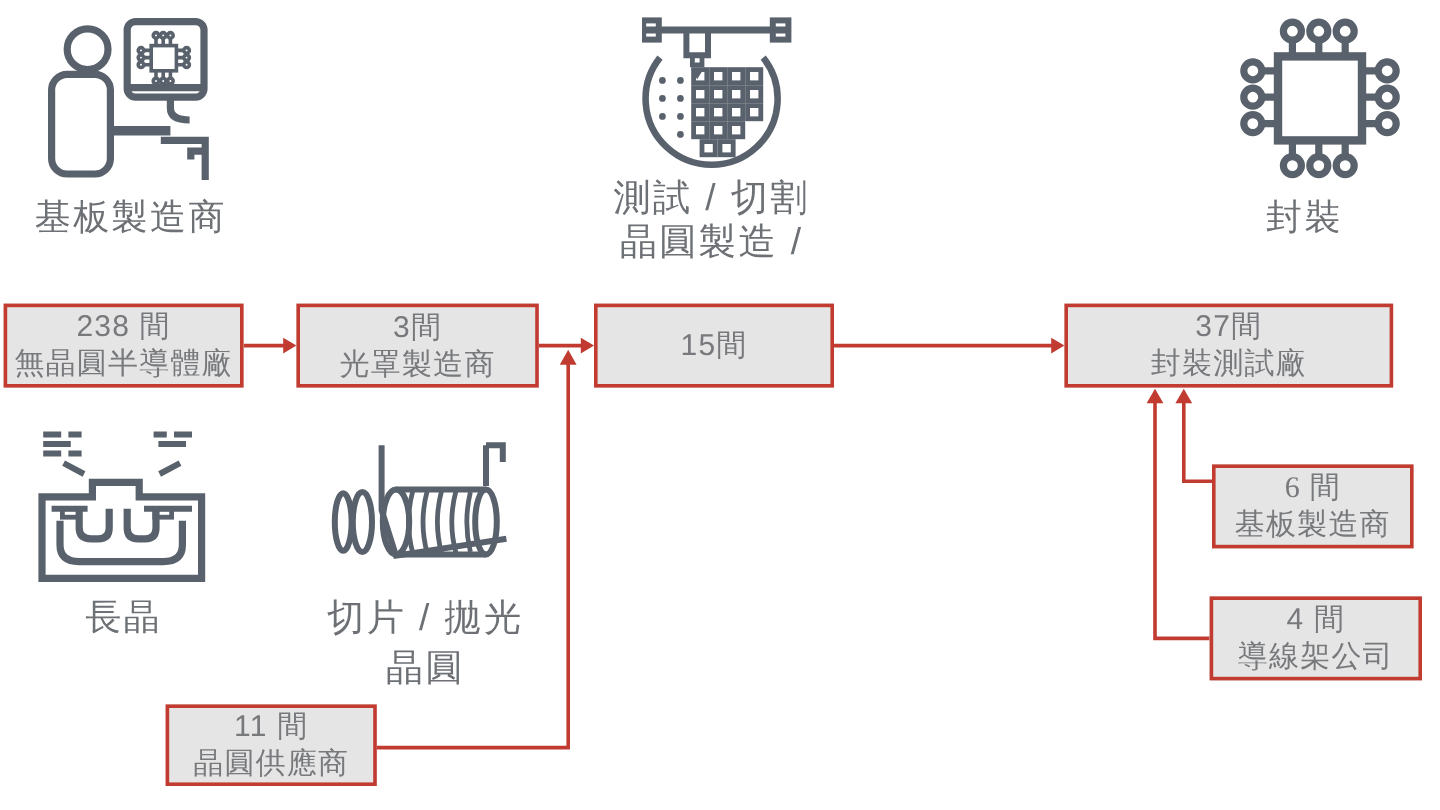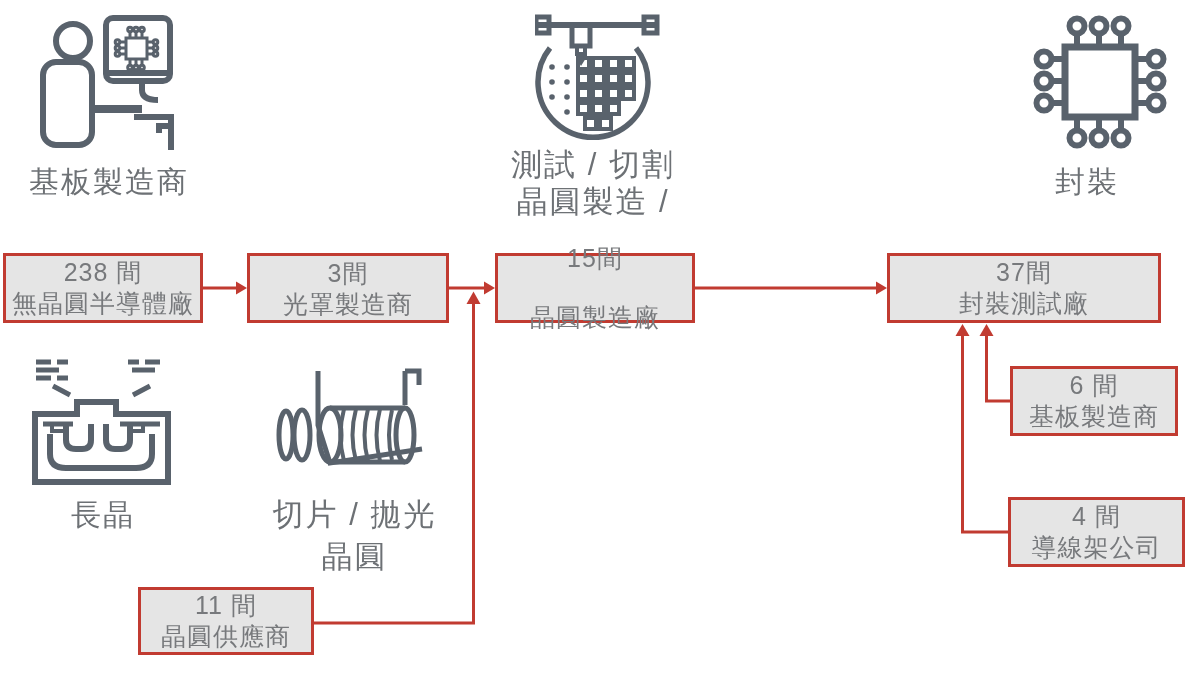--- a/index.html
+++ b/index.html
@@ -169,32 +169,31 @@
   <div class="fbox" style="left:3px;top:253px;width:200px;height:70px;">
     <div>238 間</div>
     <div>無晶圓半導體廠</div>
   </div>
   <div class="fbox" style="left:247px;top:253px;width:202px;height:70px;justify-content:flex-end;">
     <div>3間</div>
     <div>光罩製造商</div>
   </div>
   <div class="fbox" style="left:495px;top:253px;width:200px;height:70px;gap:28px;">
     <div>15間</div>
-    <div>晶圓製造廠</div>
   </div>
   <div class="fbox" style="left:887px;top:253px;width:274px;height:70px;">
     <div>37間</div>
     <div>封裝測試廠</div>
   </div>
 
   <div class="fbox" style="left:138px;top:587px;width:176px;height:68px;">
     <div>11 間</div>
     <div>晶圓供應商</div>
   </div>
-  <div class="fbox" style="left:1010px;top:366px;width:168px;height:70px;">
+  <div class="fbox" style="left:1010px;top:387px;width:168px;height:70px;font-family:Liberation Serif, serif;">
     <div>6 間</div>
     <div>基板製造商</div>
   </div>
   <div class="fbox" style="left:1008px;top:497px;width:177px;height:70px;">
     <div>4 間</div>
     <div>導線架公司</div>
   </div>
 
 </div>
 

